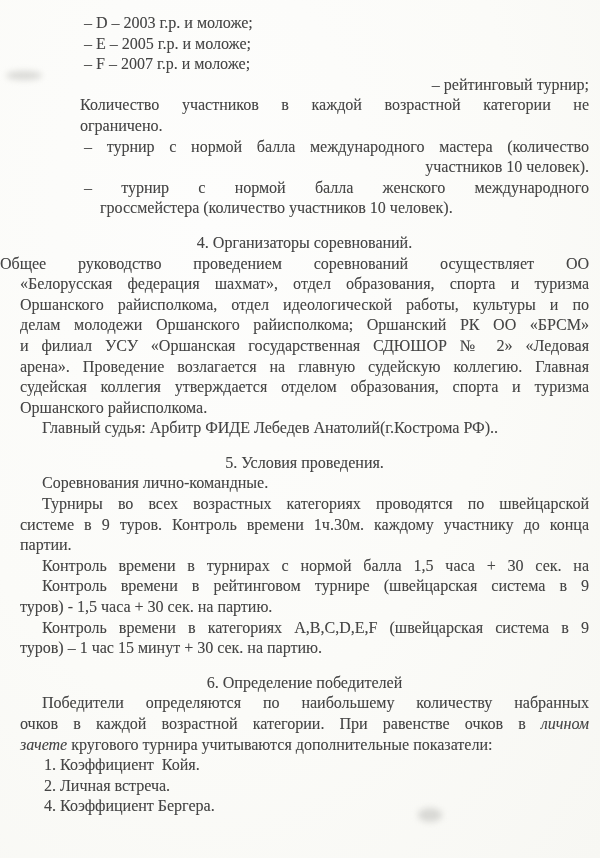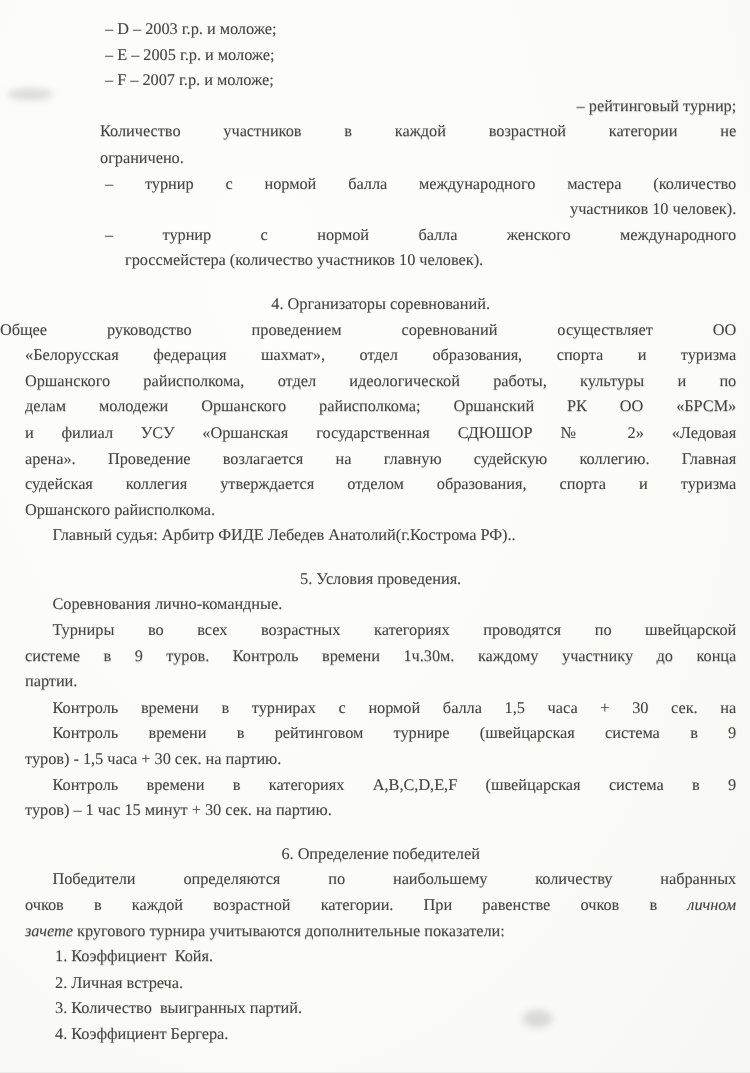--- a/index.html
+++ b/index.html
@@ -11,21 +11,21 @@
   .page {
     position: relative;
     width: 600px;
     height: 858px;
     margin: 0 auto;
     box-sizing: border-box;
     padding: 13px 11px 16px 0;
     overflow: hidden;
     background: radial-gradient(ellipse at 35% 25%, #fdfdfc 0%, #fbfbf8 55%, #f7f7f3 100%);
     font-family: "Liberation Serif", "DejaVu Serif", serif;
-    font-size: 13px;
+    font-size: 16px;
     line-height: 20.6px;
     color: #454545;
     text-shadow: 0.2px 0.2px 0.6px rgba(90,90,90,0.35);
   }
   .line {
     white-space: pre-wrap;
     min-height: 20.6px;
   }
   .line.j {
     text-align: justify;
@@ -80,17 +80,16 @@
     <div class="line j" style="margin-left: 42px;"><span>Контроль времени в рейтинговом турнире (швейцарская система в 9</span></div>
     <div class="line" style="margin-left: 20px;"><span>туров) - 1,5 часа + 30 сек. на партию.</span></div>
     <div class="line j" style="margin-left: 42px;"><span>Контроль времени в категориях A,B,C,D,E,F (швейцарская система в 9</span></div>
     <div class="line" style="margin-left: 20px;"><span>туров) – 1 час 15 минут + 30 сек. на партию.</span></div>
     <div class="line c g"><span>6. Определение победителей</span></div>
     <div class="line j" style="margin-left: 42px;"><span>Победители определяются по наибольшему количеству набранных</span></div>
     <div class="line j" style="margin-left: 20px;"><span>очков в каждой возрастной категории. При равенстве очков в </span><span class="i">личном</span></div>
     <div class="line" style="margin-left: 20px;"><span class="i">зачете</span><span> кругового турнира учитываются дополнительные показатели:</span></div>
     <div class="line" style="margin-left: 44px;"><span>1. Коэффициент  Койя.</span></div>
     <div class="line" style="margin-left: 44px;"><span>2. Личная встреча.</span></div>
-    <div class="line" style="margin-left: 44px;"><span>3. Количество  выигранных партий.</span></div>
     <div class="line" style="margin-left: 44px;"><span>4. Коэффициент Бергера.</span></div>
     <div class="smudge" style="left: 6px; top: 71px; width: 36px; height: 9px;"></div>
     <div class="smudge" style="left: 418px; top: 808px; width: 24px; height: 14px;"></div>
   </div>
 
 </body></html>

